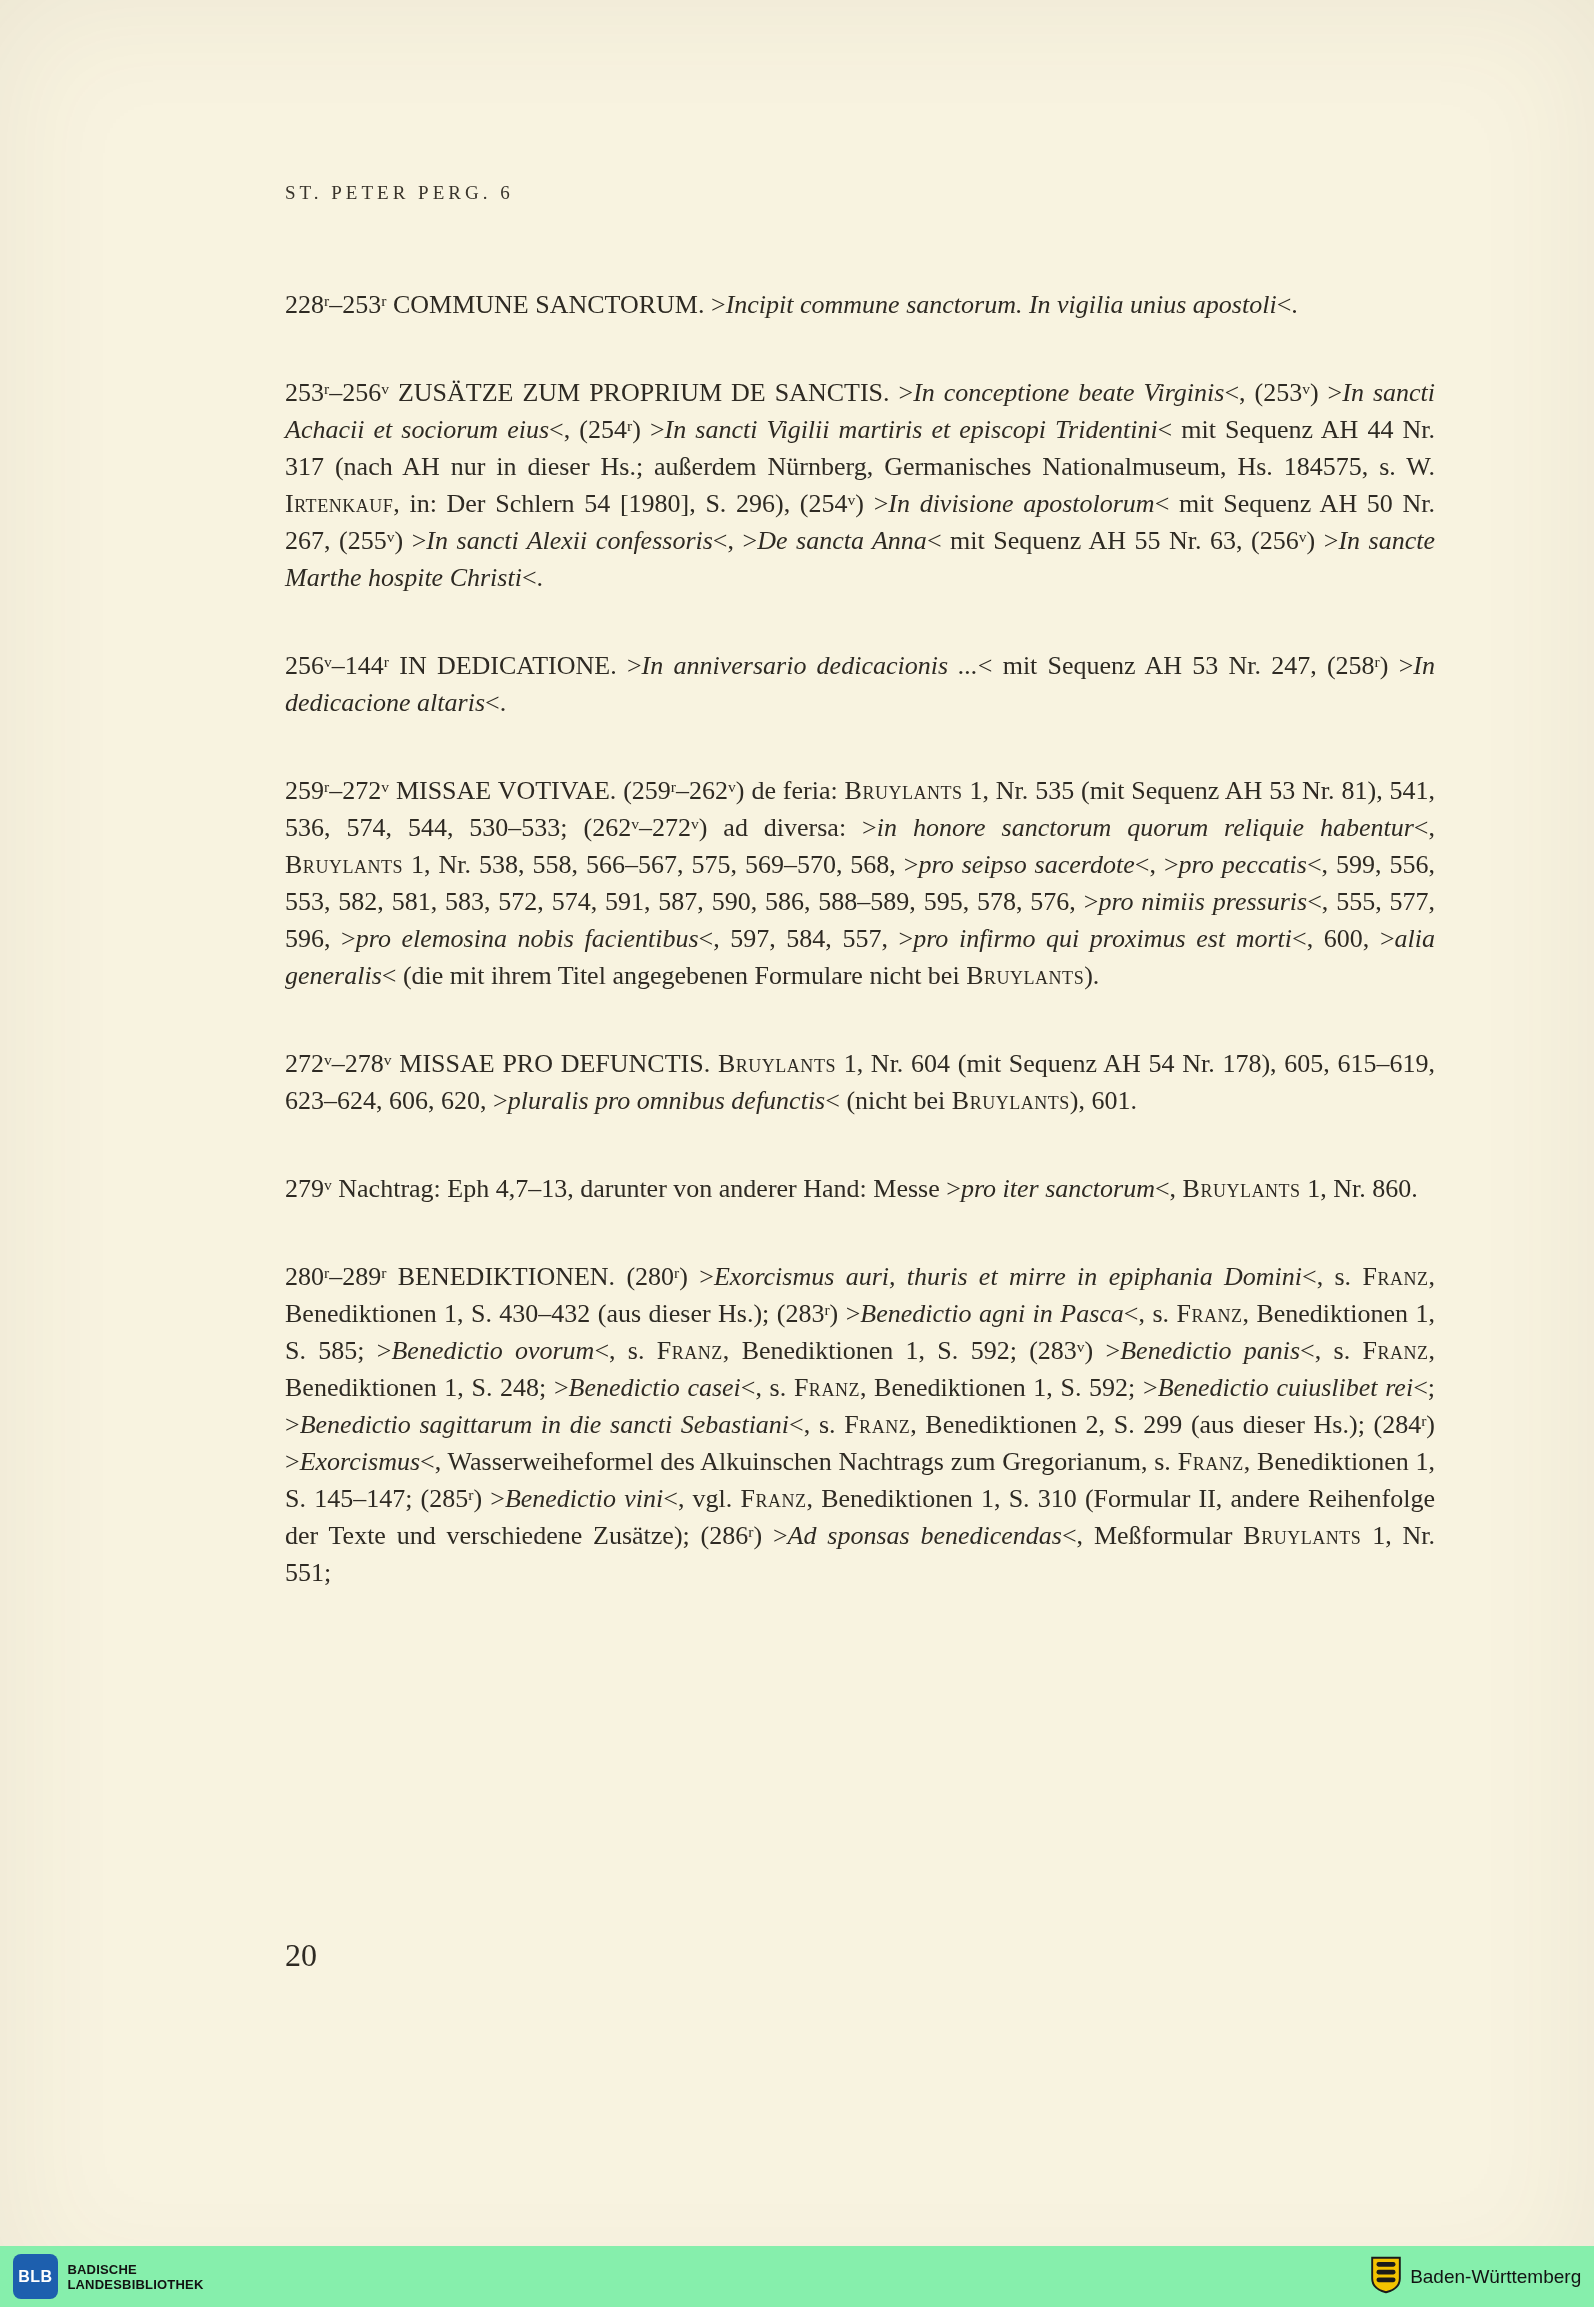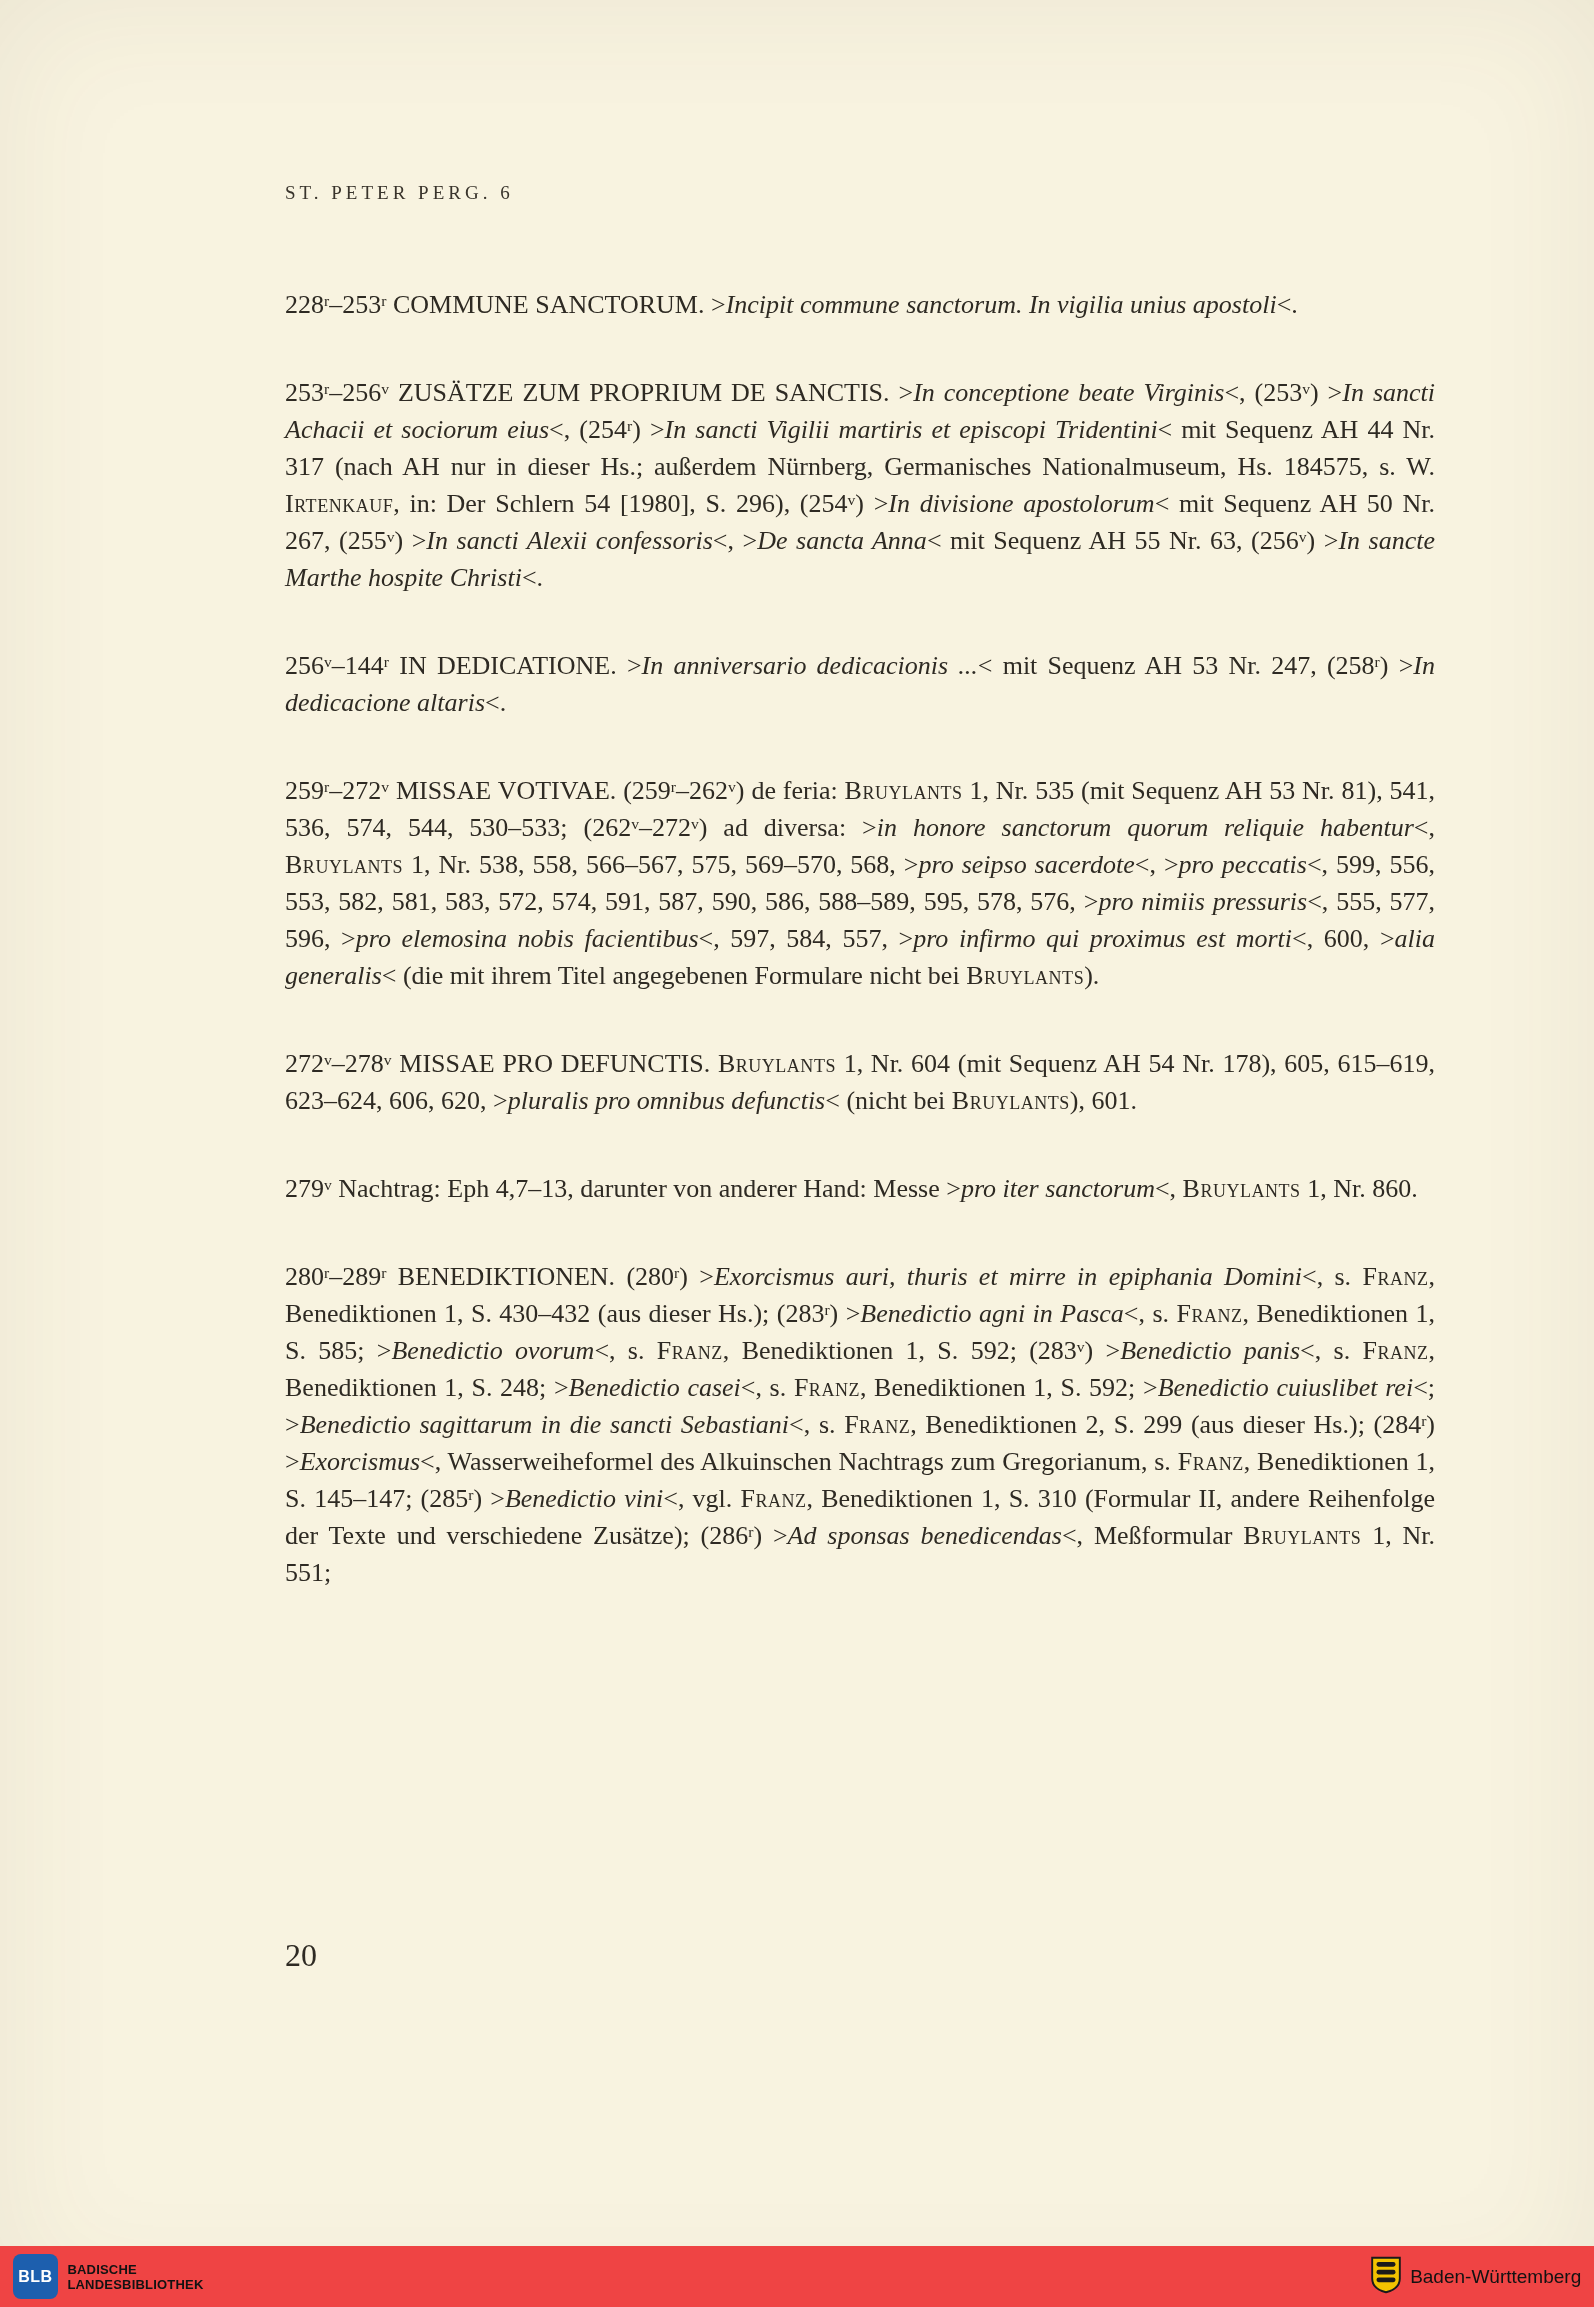--- a/index.html
+++ b/index.html
@@ -52,21 +52,21 @@
     top: 1937px;
     font-size: 32px;
     color: #2e2a23;
   }
   .footer-bar {
     position: absolute;
     left: 0;
     bottom: 0;
     width: 100%;
     height: 61px;
-    background: #ef4444;
+    background: #86efac;
     display: flex;
     align-items: center;
     justify-content: space-between;
     padding: 0 12.8px;
     box-sizing: border-box;
     font-family: "Liberation Sans", "DejaVu Sans", sans-serif;
   }
   .footer-left { display: flex; align-items: center; gap: 9.6px; }
   .blb-badge {
     width: 45px; height: 45px;

